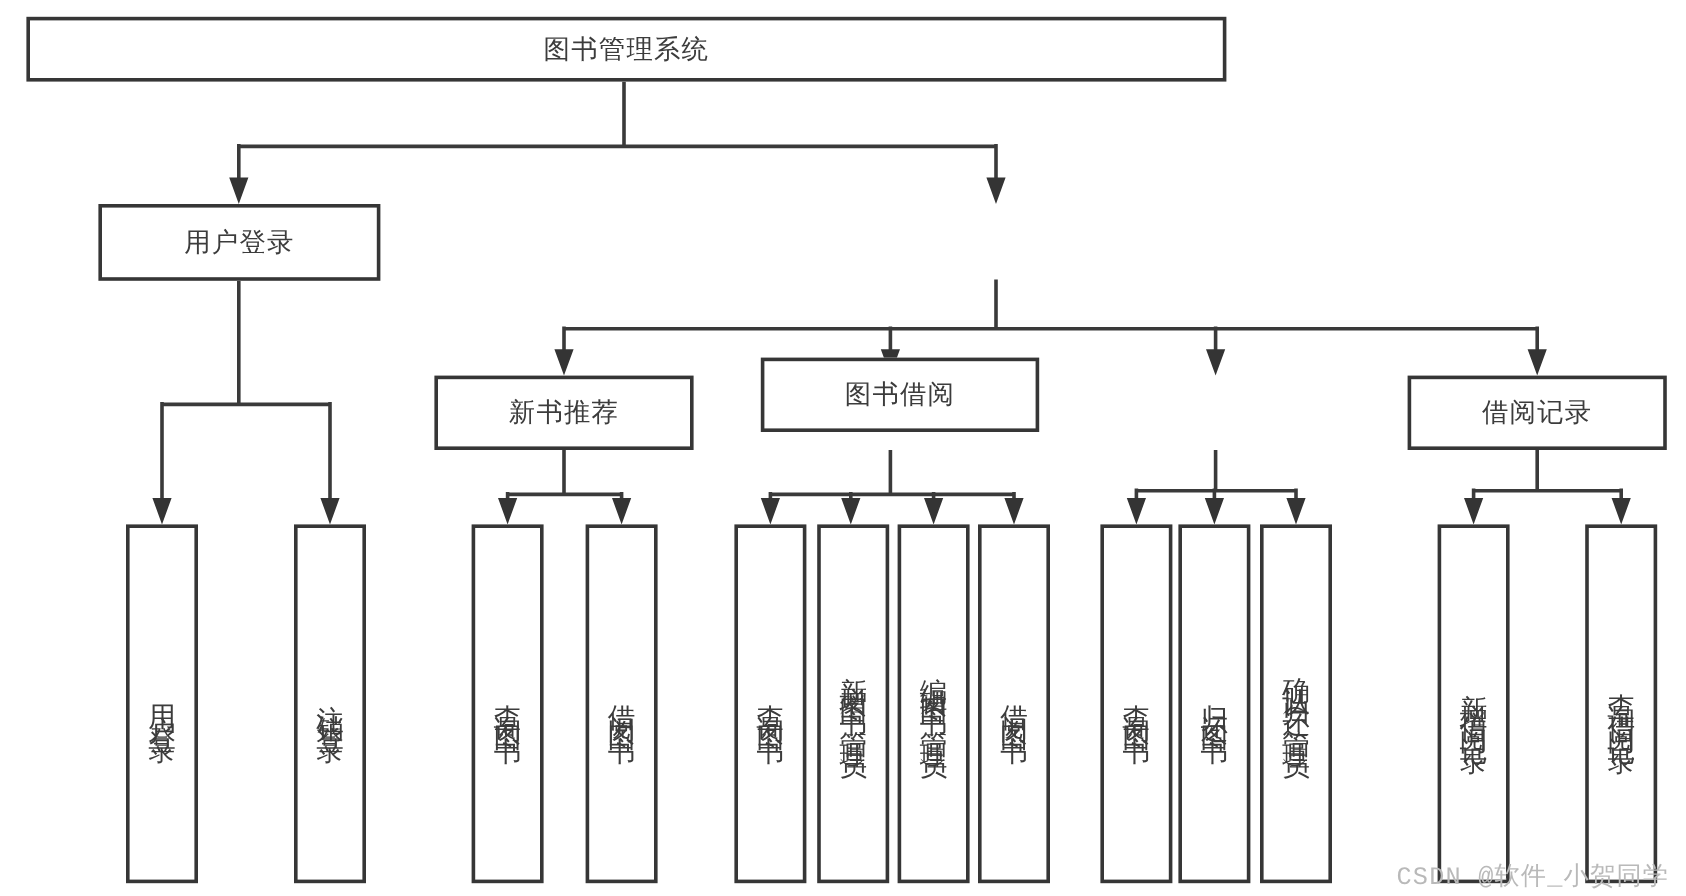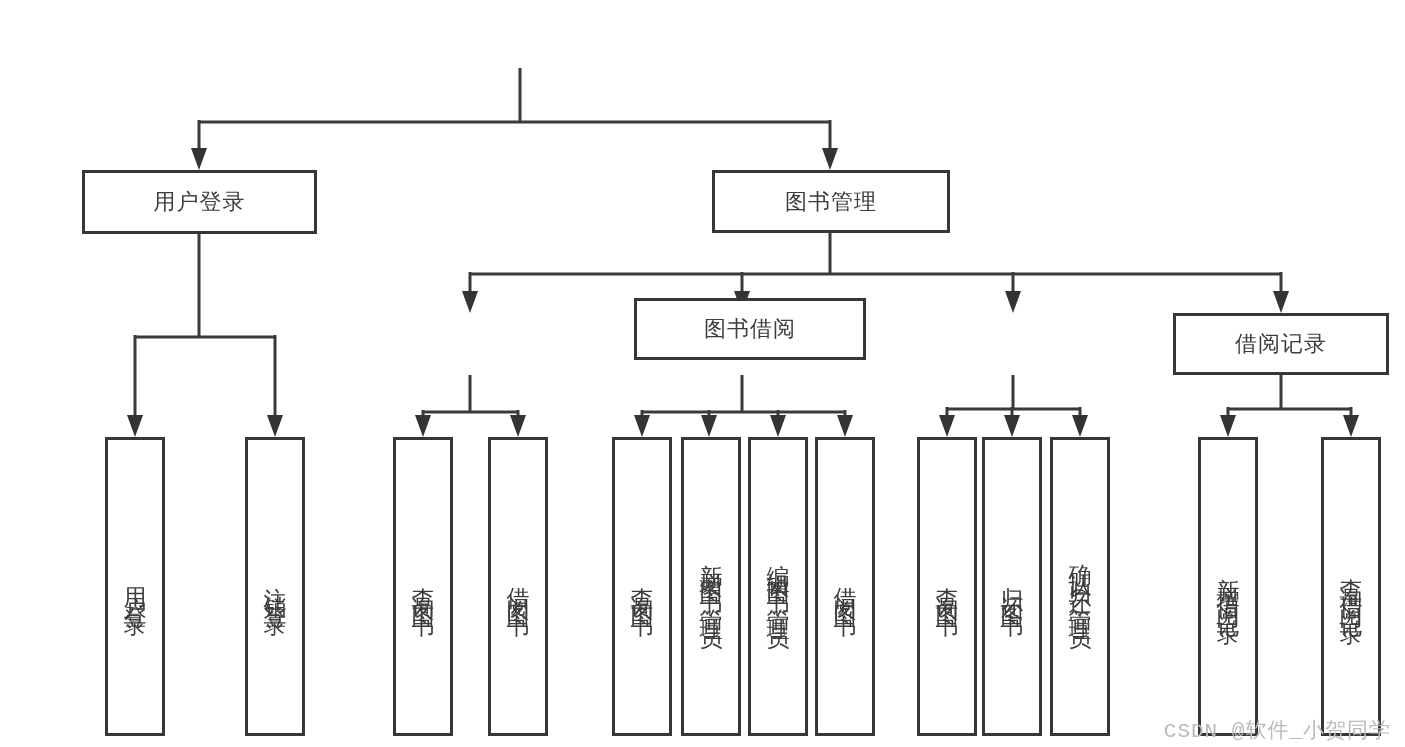--- a/index.html
+++ b/index.html
@@ -97,24 +97,25 @@
              M1005 291 L1021 291 L1013 313 Z  M1273 291 L1289 291 L1281 313 Z
              M127 415 L143 415 L135 437 Z  M267 415 L283 415 L275 437 Z
              M415 415 L431 415 L423 437 Z  M510 415 L526 415 L518 437 Z
              M634 415 L650 415 L642 437 Z  M701 415 L717 415 L709 437 Z
              M770 415 L786 415 L778 437 Z  M837 415 L853 415 L845 437 Z
              M939 415 L955 415 L947 437 Z  M1004 415 L1020 415 L1012 437 Z
              M1072 415 L1088 415 L1080 437 Z  M1220 415 L1236 415 L1228 437 Z
              M1343 415 L1359 415 L1351 437 Z" fill="#343434" stroke="none"></path>
   </svg>
 
+  <div class="node h-node" id="node-root">图书管理系统</div>
 
   <div class="node h-node" id="node-user-login-branch">用户登录</div>
-  <div class="node h-node" id="node-book-mgmt">图书管理</div>
 
+  <div class="node h-node" id="node-new-book-rec">新书推荐</div>
   <div class="node h-node" id="node-book-borrow">图书借阅</div>
   <div class="node h-node" id="node-borrow-records">借阅记录</div>
 
   <div class="node v-node" id="leaf-user-login">用户登录</div>
   <div class="node v-node" id="leaf-logout">注销登录</div>
   <div class="node v-node" id="leaf-rec-query">查询图书</div>
   <div class="node v-node" id="leaf-rec-borrow">借阅图书</div>
   <div class="node v-node" id="leaf-bb-query">查询图书</div>
   <div class="node v-node" id="leaf-bb-add">新增图书（管理员）</div>
   <div class="node v-node" id="leaf-bb-edit">编辑图书（管理员）</div>

